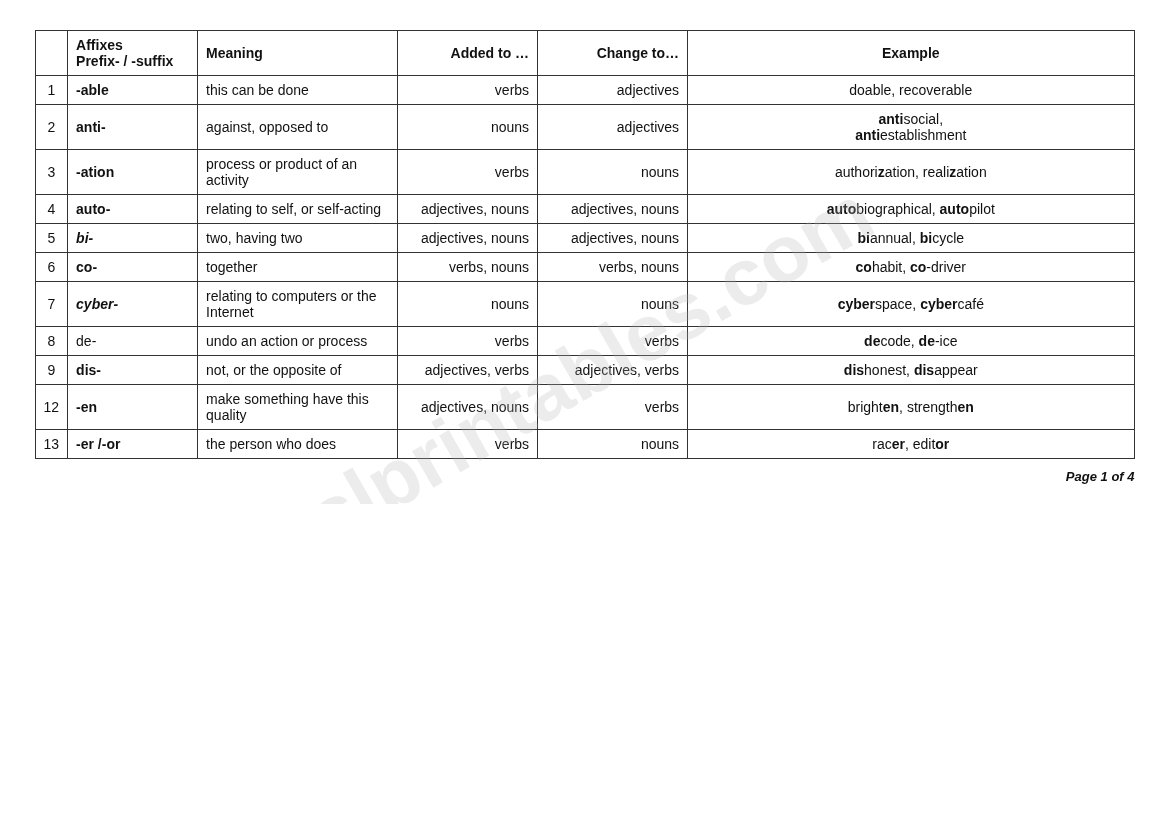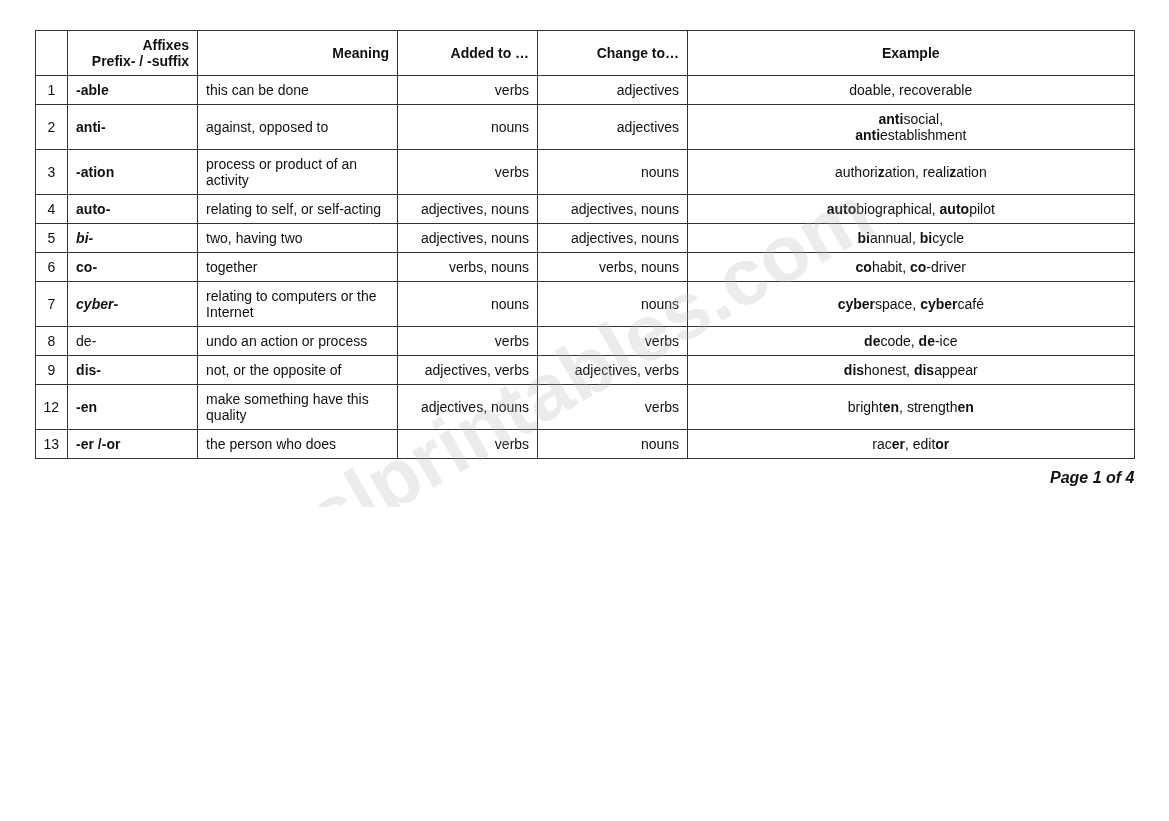--- a/index.html
+++ b/index.html
@@ -19,21 +19,21 @@
       border-collapse: collapse;
       width: 100%;
       margin-top: 10px;
     }
     th, td {
       border: 1px solid #333;
       padding: 6px 8px;
       vertical-align: middle;
     }
     th {
-      text-align: right;
+      text-align: left;
       font-weight: bold;
       background: #fff;
     }
     td {
       text-align: left;
     }
     .col-num {
       width: 30px;
       text-align: center;
     }
@@ -53,21 +53,21 @@
       text-align: right;
     }
     .col-example {
       text-align: center;
     }
     .page-footer {
       text-align: right;
       margin-top: 10px;
       font-style: italic;
       font-weight: bold;
-      font-size: 16px;
+      font-size: 13px;
     }
     .watermark {
       position: absolute;
       top: 300px;
       left: 200px;
       font-size: 80px;
       color: rgba(180,180,180,0.25);
       font-weight: bold;
       transform: rotate(-30deg);
       pointer-events: none;

